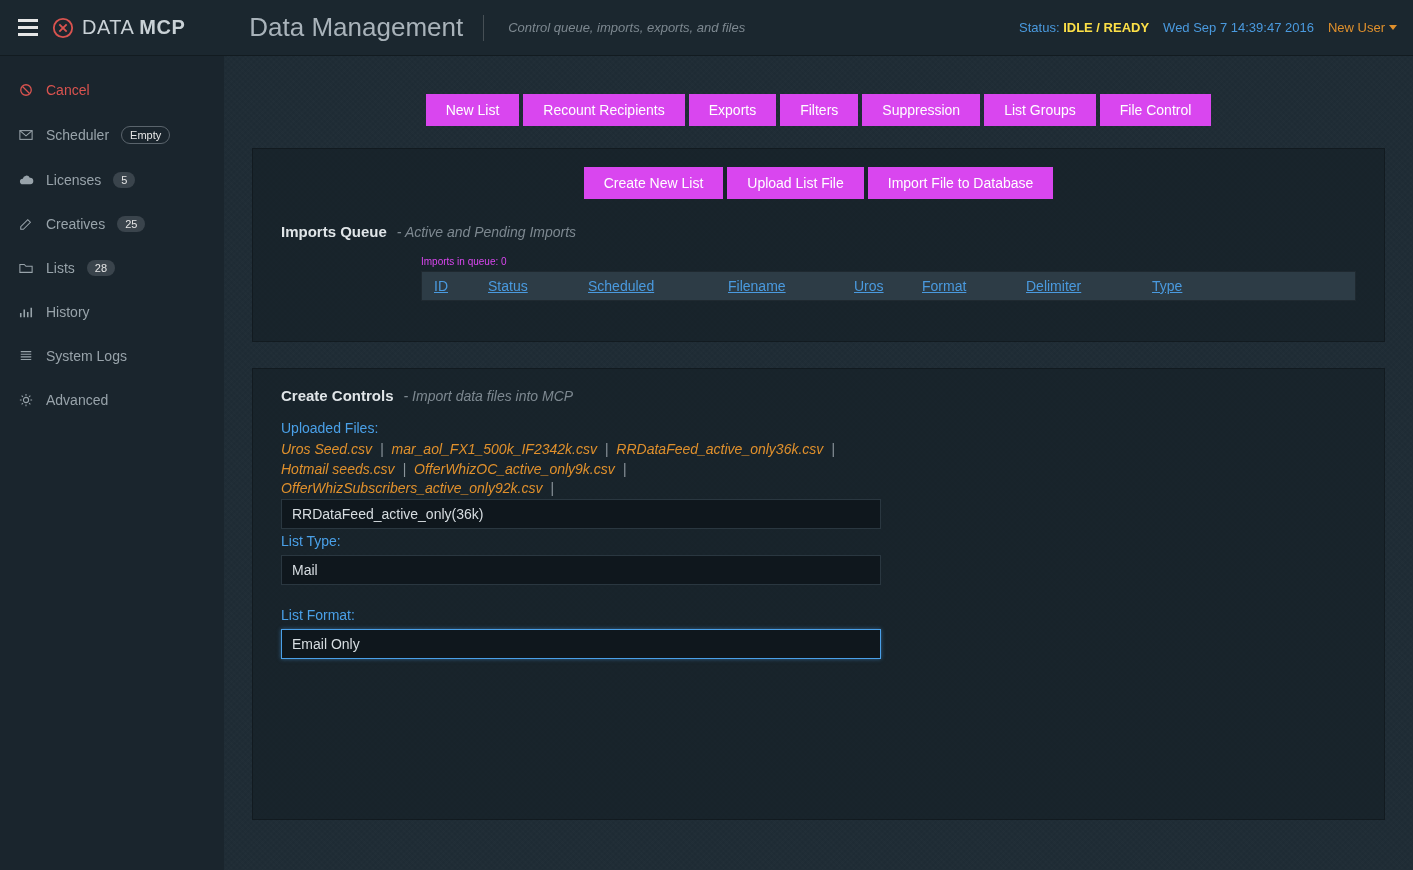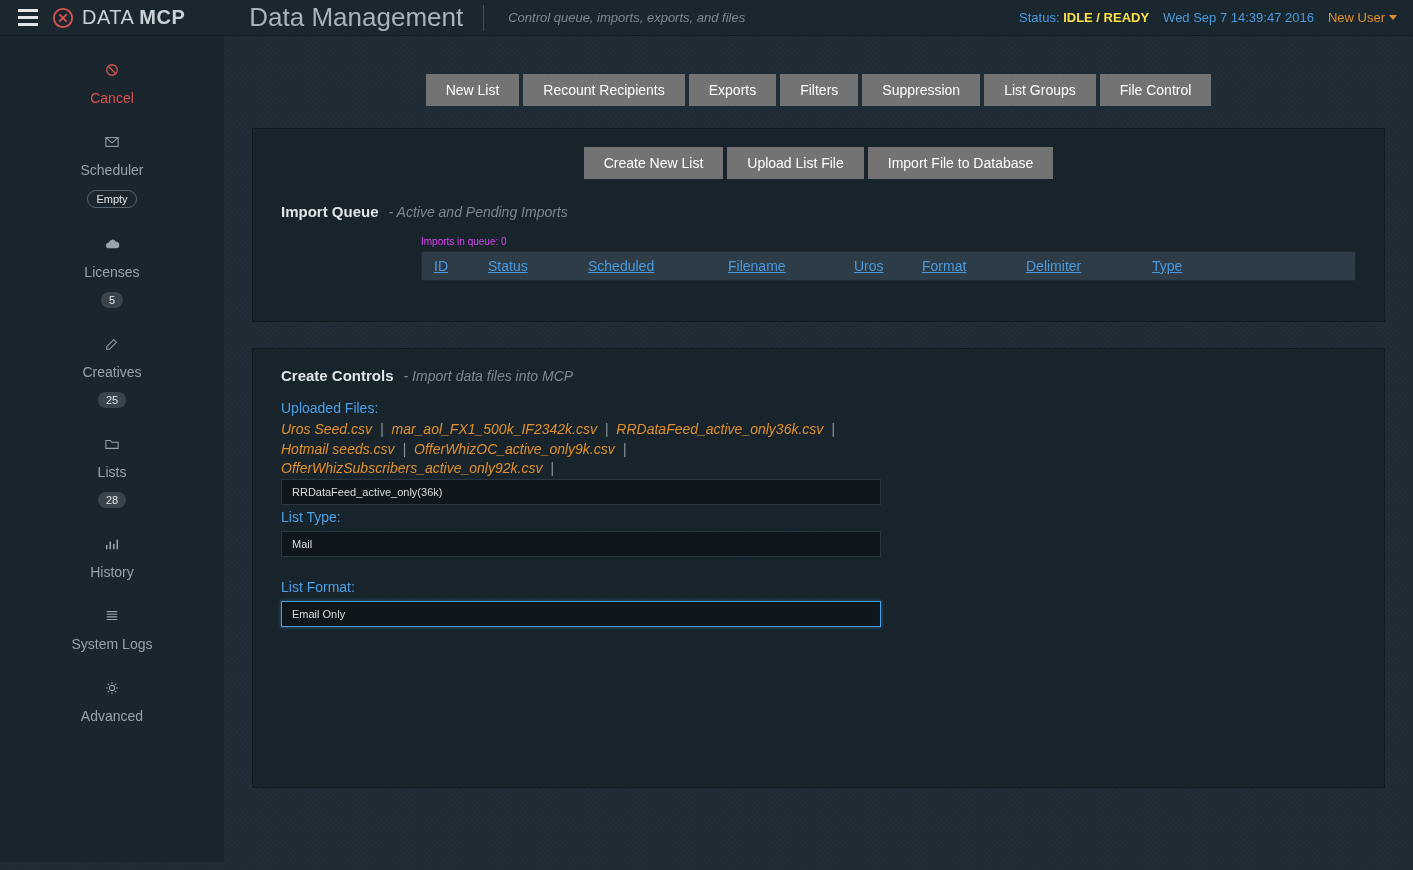--- a/index.html
+++ b/index.html
@@ -9,21 +9,21 @@
   font-family: "Helvetica Neue", Arial, sans-serif;
   background: #1e2b34;
   color: #c9d1d6;
   overflow: hidden;
   font-size: 14px;
   background-image:
     repeating-linear-gradient(45deg, rgba(255,255,255,0.008) 0 2px, transparent 2px 4px),
     repeating-linear-gradient(-45deg, rgba(255,255,255,0.008) 0 2px, transparent 2px 4px);
 }
 .header {
-  height: 36px;
+  height: 56px;
   display: flex;
   align-items: center;
   padding: 0 16px 0 14px;
   background: #1b272f;
   border-bottom: 1px solid rgba(0,0,0,0.3);
 }
 .hamburger { display:inline-flex; flex-direction:column; gap:4px; padding:4px; cursor:pointer; }
 .hamburger span { width:20px; height:3px; background:#e6e6e6; }
 .logo-icon { margin-left:10px; width:22px; height:22px; }
 .logo-text { margin-left:8px; font-weight:300; font-size:20px; letter-spacing:.5px; }
@@ -32,42 +32,42 @@
 .page-title { font-size:26px; font-weight:300; color:#a9b3ba; }
 .page-subtitle { font-size:13px; font-style:italic; color:#7d8890; margin-left:4px; }
 .header-right { margin-left:auto; display:flex; align-items:center; gap:14px; font-size:13px; }
 .status-label { color:#4a9adf; }
 .status-value { color:#fde047; font-weight:700; }
 .timestamp { color:#4a9adf; }
 .user-menu { color:#e0902c; display:flex; align-items:center; gap:4px; cursor:pointer; }
 .caret { width:0; height:0; border-left:4px solid transparent; border-right:4px solid transparent; border-top:5px solid #e0902c; }
 .body-row { display:flex; height:calc(100% - 44px); }
 .sidebar { width:224px; background:#1a252d; padding-top:12px; }
-.sidebar-item { display:flex; align-items:center; gap:12px; padding:14px 18px; color:#98a3aa; cursor:pointer; font-size:14px;flex-direction:column; }
+.sidebar-item { display:flex; align-items:center; gap:12px; padding:14px 18px; color:#98a3aa; cursor:pointer; font-size:14px; }
 .sidebar-item.cancel { color:#d9534f; }
 .sidebar-item .icon { width:16px; height:16px; flex:0 0 16px; display:flex; align-items:center; justify-content:center; }
 .badge { background:#3a444c; color:#e6e6e6; font-size:11px; padding:2px 8px; border-radius:10px; }
 .badge.outline { background:transparent; border:1px solid #5a646c; }
 .main { flex:1; padding:22px 28px 0 28px; overflow:visible; position:relative; }
 .btn-row { display:flex; gap:4px; justify-content:center; margin:16px 0 22px; }
-.btn { background:#737373; color:#fff; padding:8px 20px; font-size:14px; border:none; cursor:pointer; }
+.btn { background:#d946ef; color:#fff; padding:8px 20px; font-size:14px; border:none; cursor:pointer; }
 .panel { background:rgba(20,30,37,.6); border:1px solid rgba(0,0,0,.25); padding:18px 28px 22px; margin-bottom:26px; position:relative; }
 .panel-header { display:flex; align-items:baseline; gap:10px; margin-bottom:16px; }
 .panel-title { color:#e0e5e8; font-size:15px; font-weight:600; }
 .panel-sub { color:#7d8890; font-style:italic; font-size:14px; }
 .queue-table { margin-left:140px; }
 .queue-count { color:#d946ef; font-size:10px; margin-bottom:4px; }
 .queue-head { display:flex; background:#2d3c46; border:1px solid rgba(0,0,0,.3); padding:6px 12px; font-size:14px; color:#4a9adf;text-decoration:underline; }
 .qc-id{width:54px}.qc-status{width:100px}.qc-sched{width:140px}.qc-fname{width:126px}.qc-list{width:68px}.qc-format{width:104px}.qc-delim{width:126px}.qc-type{width:60px}
 .link-blue { color:#4aa0e8; }
 .file-link { color:#e0902c; font-style:italic; cursor:pointer; }
 .pipe { color:#8a949b; padding:0 4px; font-style:italic; }
 .form-label { color:#4aa0e8; font-size:14px; margin-top:22px; margin-bottom:6px; display:block; }
 .form-label:first-of-type{ margin-top:4px;}
-.select-box { width:600px; background:#0f171d; border:1px solid #2a3740; color:#d7dde1; font-size:11px; padding:6px 10px; cursor:pointer; }
+.select-box { width:600px; background:#0f171d; border:1px solid #2a3740; color:#d7dde1; font-size:14px; padding:6px 10px; cursor:pointer; }
 .select-box.open { border-color:#4aa0e8; box-shadow:0 0 4px rgba(74,160,232,.5); }
 svg { display:block; }
 </style>
 </head>
 <body>
 
 <div class="header">
   <div class="hamburger">
       <span></span>
       <span></span>
@@ -178,21 +178,21 @@
         <button class="btn">File Control</button>
       </div>
     <div class="panel" style="padding-bottom:40px;">
       <div class="btn-row" id="sub-btns" style="margin:0 0 24px;">
           <button class="btn">Create New List</button>
           <button class="btn">Upload List File</button>
           <button class="btn">Import File to Database</button>
         </div>
 
       <div class="panel-header">
-        <span class="panel-title">Import Queue</span>
+        <span class="panel-title">Imports Queue</span>
         <span class="panel-sub">- Active and Pending Imports</span>
       </div>
       <div class="queue-table">
         <div class="queue-count"><span>Imports in queue: </span><span>0</span></div>
         <div class="queue-head">
           <div class="qc-id">ID</div>
           <div class="qc-status">Status</div>
           <div class="qc-sched">Scheduled</div>
           <div class="qc-fname">Filename</div>
           <div class="qc-list">Uros</div>

